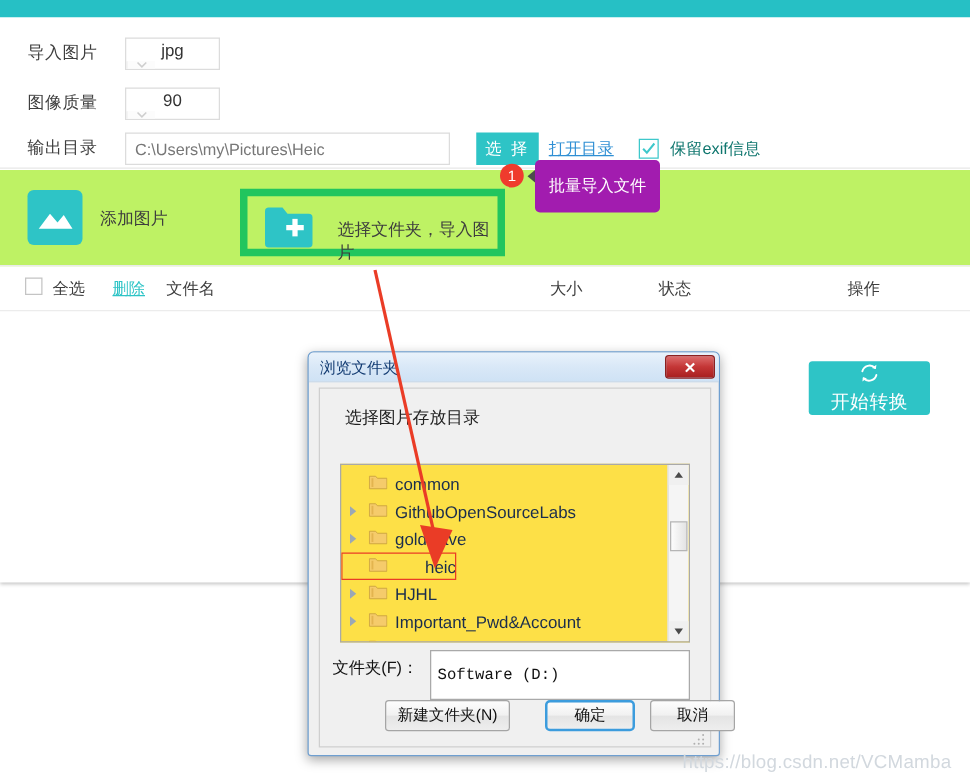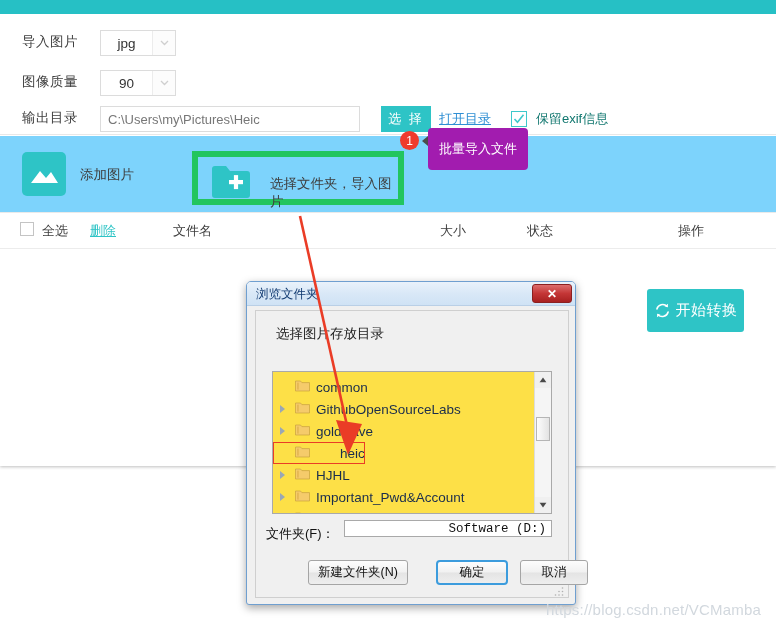--- a/index.html
+++ b/index.html
@@ -56,20 +56,21 @@
     position: absolute;
     left: 100px;
     top: 0;
     width: 76px;
     height: 26px;
     border: 1px solid #dcdcdc;
     background: #fff;
     box-sizing: border-box;
     display: flex;
     align-items: stretch;
+    flex-direction: column;
   }
   .select-value {
     flex: 1;
     display: flex;
     align-items: center;
     justify-content: center;
     font-size: 13.5px;
     color: #333;
   }
   .select-arrow {
@@ -140,21 +141,21 @@
     font-size: 13px;
     color: #0f766e;
   }
 
   
   #import-bar {
     position: absolute;
     left: 0; top: 136px;
     width: 776px;
     height: 76px;
-    background: #7dd3fc;
+    background: #bef264;
     border-bottom: 1px solid #eaeaea;
   }
   #add-image-btn {
     position: absolute;
     left: 22px; top: 16px;
     width: 160px; height: 45px;
     cursor: pointer;
   }
   .img-icon {
     position: absolute;
@@ -234,20 +235,21 @@
     color: #fff;
     font-family: "Liberation Sans", sans-serif;
     font-size: 15px;
     letter-spacing: .5px;
     cursor: pointer;
     display: flex;
     align-items: center;
     justify-content: center;
     gap: 5px;
     z-index: 5;
+    flex-direction: column;
   }
 
   
   #list-header {
     position: absolute;
     left: 0; top: 214px;
     width: 776px;
     height: 34px;
     border-bottom: 1px solid #ececec;
   }
@@ -256,21 +258,21 @@
     left: 20px; top: 8px;
     width: 14px; height: 14px;
     border: 1px solid #c4c4c4;
     box-sizing: border-box;
     background: #fff;
     cursor: pointer;
   }
   .hcol { position: absolute; top: 8px; font-size: 13px; color: #3e3e3e; }
   #col-select-all { left: 42px; }
   #col-delete { left: 90px; color: #2ec4c6; text-decoration: underline; cursor: pointer; }
-  #col-filename { left: 133px; margin-left: 40px; }
+  #col-filename { left: 133px; }
   #col-size { left: 404px; margin-left: 36px; }
   #col-status { left: 527px; }
   #col-action { left: 678px; }
 
   
   #arrow-svg {
     position: absolute;
     left: 0; top: 0;
     width: 776px; height: 626px;
     pointer-events: none;
@@ -405,30 +407,29 @@
   }
   #folder-field-label {
     position: absolute;
     left: 10px; top: 214px;
     font-size: 13px;
     color: #111;
   }
   #folder-field-input {
     position: absolute;
     left: 88px; top: 209px;
-    width: 208px; height: 17px;
+    width: 208px; height: 40px;
     border: 1px solid #a9a9a9;
     box-sizing: border-box;
     background: #fff;
     font-family: "Liberation Mono", "DejaVu Sans Mono", monospace;
     font-size: 12.5px;
     color: #111;
     padding: 4px 5px;
     outline: none;
-    text-align: right;
   }
   .dlg-btn {
     position: absolute;
     height: 25px;
     background: linear-gradient(to bottom, #fdfdfd 0%, #f1f1f1 48%, #e4e4e4 52%, #eeeeee 100%);
     border: 1px solid #a5a5a5;
     border-radius: 3px;
     box-sizing: border-box;
     font-family: "Liberation Sans", sans-serif;
     font-size: 12.5px;

